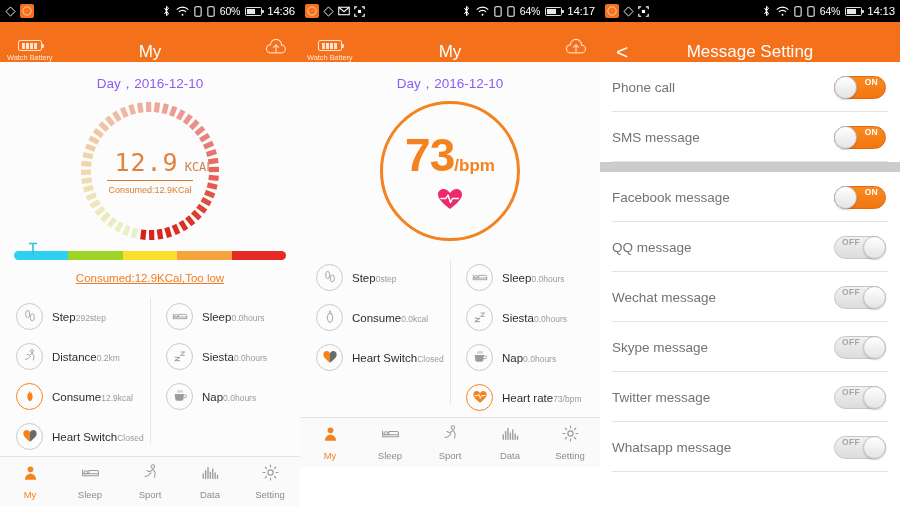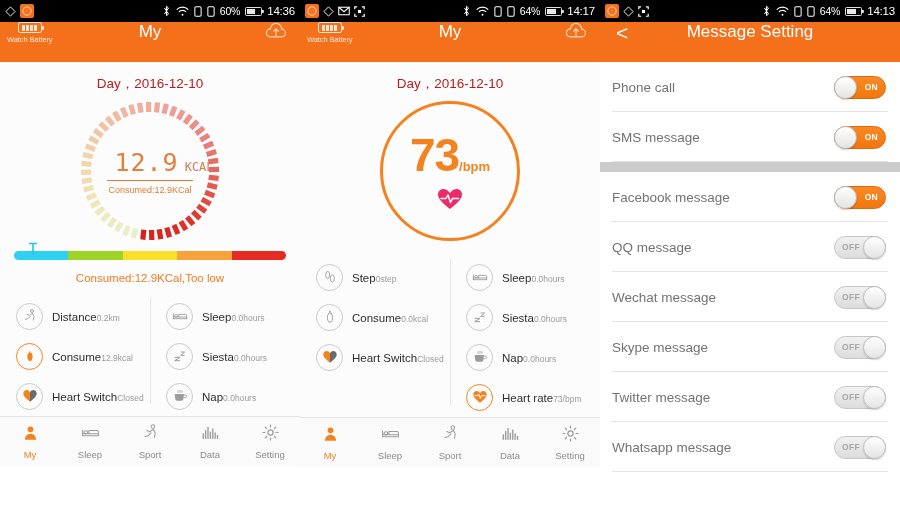--- a/index.html
+++ b/index.html
@@ -28,60 +28,60 @@
   .sb-ico { display: inline-flex; align-items: center; }
   .sb-pct { font-size: 10.5px; letter-spacing: -.2px; }
   .sb-time { font-size: 11.5px; letter-spacing: -.2px; }
   .batt { width: 17px; height: 9px; border: 1px solid #ddd; border-radius: 1.5px; position: relative; padding: 1px; }
   .batt:after { content: ""; position: absolute; right: -3px; top: 2.5px; width: 2px; height: 3px; background: #ddd; border-radius: 0 1px 1px 0; }
   .batt i { display: block; height: 100%; background: #e8e8e8; }
 
   
   .header {
     height: 40px; background: #f4701a; color: #fff;
-    display: flex; align-items: flex-start; position: relative; flex: 0 0 40px;
+    display: flex; align-items: flex-end; position: relative; flex: 0 0 40px;
   }
   .hdr-title { position: absolute; left: 0; right: 0; text-align: center; font-size: 17px; font-weight: 400; }
   .watch-batt { display: flex; flex-direction: column; align-items: center; margin-left: 7px; z-index: 2; }
   .wb-glyph { width: 24px; height: 11px; border: 1.4px solid #ffe3cf; border-radius: 2px; position: relative; display: flex; align-items: center; justify-content: center; gap: 1px; padding: 0 1px; }
   .wb-glyph:after { content: ""; position: absolute; right: -3.5px; top: 2.5px; width: 2.5px; height: 4px; background: #ffe3cf; border-radius: 0 1px 1px 0; }
   .wb-glyph span { width: 3px; height: 6px; background: #ffe3cf; }
   .wb-label { font-size: 7.5px; color: #ffe6d5; margin-top: 2px; letter-spacing: -.1px; }
   .cloud-up { margin-left: auto; margin-right: 12px; z-index: 2; }
   .back-chev { margin-left: 16px; z-index: 2; font-size: 21px; line-height: 1; color: #fff; font-weight: 300; }
 
   
   .body { flex: 1; display: flex; flex-direction: column; background: #fcfcfc; }
-  .daterow { text-align: center; font-size: 13.5px; color: #b91c1c; padding: 13px 0 4px; }
+  .daterow { text-align: center; font-size: 13.5px; color: #8b5cf6; padding: 13px 0 4px; }
 
   .dial-wrap { height: 148px; display: flex; align-items: center; justify-content: center; position: relative; }
   .dial { position: relative; width: 146px; height: 146px; }
   .dial svg { position: absolute; inset: 0; }
   .dial-center { position: absolute; inset: 0; display: flex; flex-direction: column; align-items: center; justify-content: center; }
   .kcal-line { display: flex; align-items: baseline; gap: 6px; margin-left: 28px; }
   .kcal-num { font-family: "DejaVu Sans Mono", monospace; font-size: 25px; color: #e2813c; letter-spacing: 1px; }
   .kcal-unit { font-family: "DejaVu Sans Mono", monospace; font-size: 12px; color: #cf7e4e; letter-spacing: 0px; }
   .kcal-rule { width: 86px; height: 1px; background: #e07a2a; margin: 3px 0 4px; }
   .kcal-sub { font-size: 9px; color: #e08030; }
 
   .hr-circle {
     width: 140px; height: 140px; border-radius: 50%;
     border: 3px solid #f4821f; display: flex; flex-direction: column;
     align-items: center; justify-content: center;
   }
   .hr-line { display: flex; align-items: baseline; }
   .hr-num { font-size: 46px; color: #f4821f; font-weight: 700; letter-spacing: -1px; }
-  .hr-unit { font-size: 13px; color: #f4821f; font-weight: 700; }
+  .hr-unit { font-size: 17px; color: #f4821f; font-weight: 700; }
   .hr-heart { margin-top: 6px; }
 
   .bar-wrap { padding: 6px 14px 0; position: relative; }
   .marker { position: absolute; top: -3px; }
   .gradbar { height: 9px; border-radius: 5px; display: flex; overflow: hidden; }
   .gradbar i { flex: 1; height: 100%; }
-  .bar-note { text-align: center; font-size: 11.5px; color: #f07c22; padding-top: 12px; }
+  .bar-note { text-align: center; font-size: 11.5px; color: #f07c22; padding-top: 12px; text-decoration: underline; }
 
   
   .stats { flex: 1; display: flex; padding: 12px 0 0; position: relative; }
   .stats:before {
     content: ""; position: absolute; left: 50%; top: 14px; bottom: 12px;
     width: 1px; background: #e6e6e6;
   }
   .stat-col { flex: 1; display: flex; flex-direction: column; }
   .stat-row { display: flex; align-items: center; height: 40px; padding-left: 16px; }
   .stat-ico {
@@ -109,21 +109,21 @@
     padding: 0 14px 0 12px; position: relative; background: #fff;
   }
   .set-row:after {
     content: ""; position: absolute; left: 12px; right: 12px; bottom: 0;
     height: 1px; background: #e3e3e3;
   }
   .set-label { font-size: 13.5px; color: #737373; }
   .set-gap { height: 10px; background: #cccccc; flex: 0 0 10px; }
   .toggle {
     margin-left: auto; width: 52px; height: 23px; border-radius: 12px;
-    position: relative; display: flex; align-items: center;
+    position: relative; display: flex; align-items: flex-start;
   }
   .toggle.on { background: linear-gradient(#f98a22, #f2760f); border: 1px solid #e0690c; justify-content: flex-end; }
   .toggle.off { background: linear-gradient(#f1f1f1, #dcdcdc); border: 1px solid #c6c6c6; justify-content: flex-start; }
   .tg-text { font-size: 8.5px; font-weight: 700; padding: 0 7px; letter-spacing: .3px; }
   .toggle.on .tg-text { color: #fff; }
   .toggle.off .tg-text { color: #a6a6a6; }
   .knob {
     position: absolute; top: -1px; width: 23px; height: 23px; border-radius: 50%;
     background: linear-gradient(#ffffff, #e4e4e4); border: 1px solid #bdbdbd;
     box-shadow: 0 1px 1.5px rgba(0,0,0,.18);
@@ -285,20 +285,29 @@
             <i style="background:#e52b24"></i>
         </div>
         <div class="bar-note">Consumed:12.9KCal,Too low</div>
       </div>
 
       <div class="stats">
         <div class="stat-col" id="p1left">
             <div class="stat-row">
               <span class="stat-ico">
                 <svg width="16" height="16" viewBox="0 0 24 24">
+                  <ellipse cx="8.5" cy="9" rx="3" ry="5.5" fill="none" stroke="#9b9b9b" stroke-width="1.3"></ellipse>
+                  <ellipse cx="15.5" cy="14" rx="3" ry="5.5" fill="none" stroke="#9b9b9b" stroke-width="1.3"></ellipse>
+                </svg>
+              </span>
+              <span class="stat-txt" style="display: block;"><span class="stat-label">Step</span><span class="stat-val">292step</span></span>
+            </div>
+            <div class="stat-row">
+              <span class="stat-ico">
+                <svg width="16" height="16" viewBox="0 0 24 24">
                   <circle cx="15" cy="4.5" r="2.2" fill="none" stroke="#9b9b9b" stroke-width="1.3"></circle>
                   <path d="M15.5 8 L11 11 L7.5 9.5 M15.5 8 L18 12.5 L17 18 M12.5 12.5 L9 16 L5 17" fill="none" stroke="#9b9b9b" stroke-width="1.3" stroke-linecap="round" stroke-linejoin="round"></path>
                 </svg>
               </span>
               <span class="stat-txt" style="display: block;"><span class="stat-label">Distance</span><span class="stat-val">0.2km</span></span>
             </div>
             <div class="stat-row">
               <span class="stat-ico on">
                 <svg width="16" height="16" viewBox="0 0 24 24">
                   <path d="M12 2.5 C12 7 8 7.5 8 12.5 C8 16.5 9.8 20 12 20 C14.2 20 16 16.5 16 12.5 C16 10 14.5 8.5 13.8 6 C13.3 8 12 9 12 2.5 Z" fill="#f4821f"></path>

